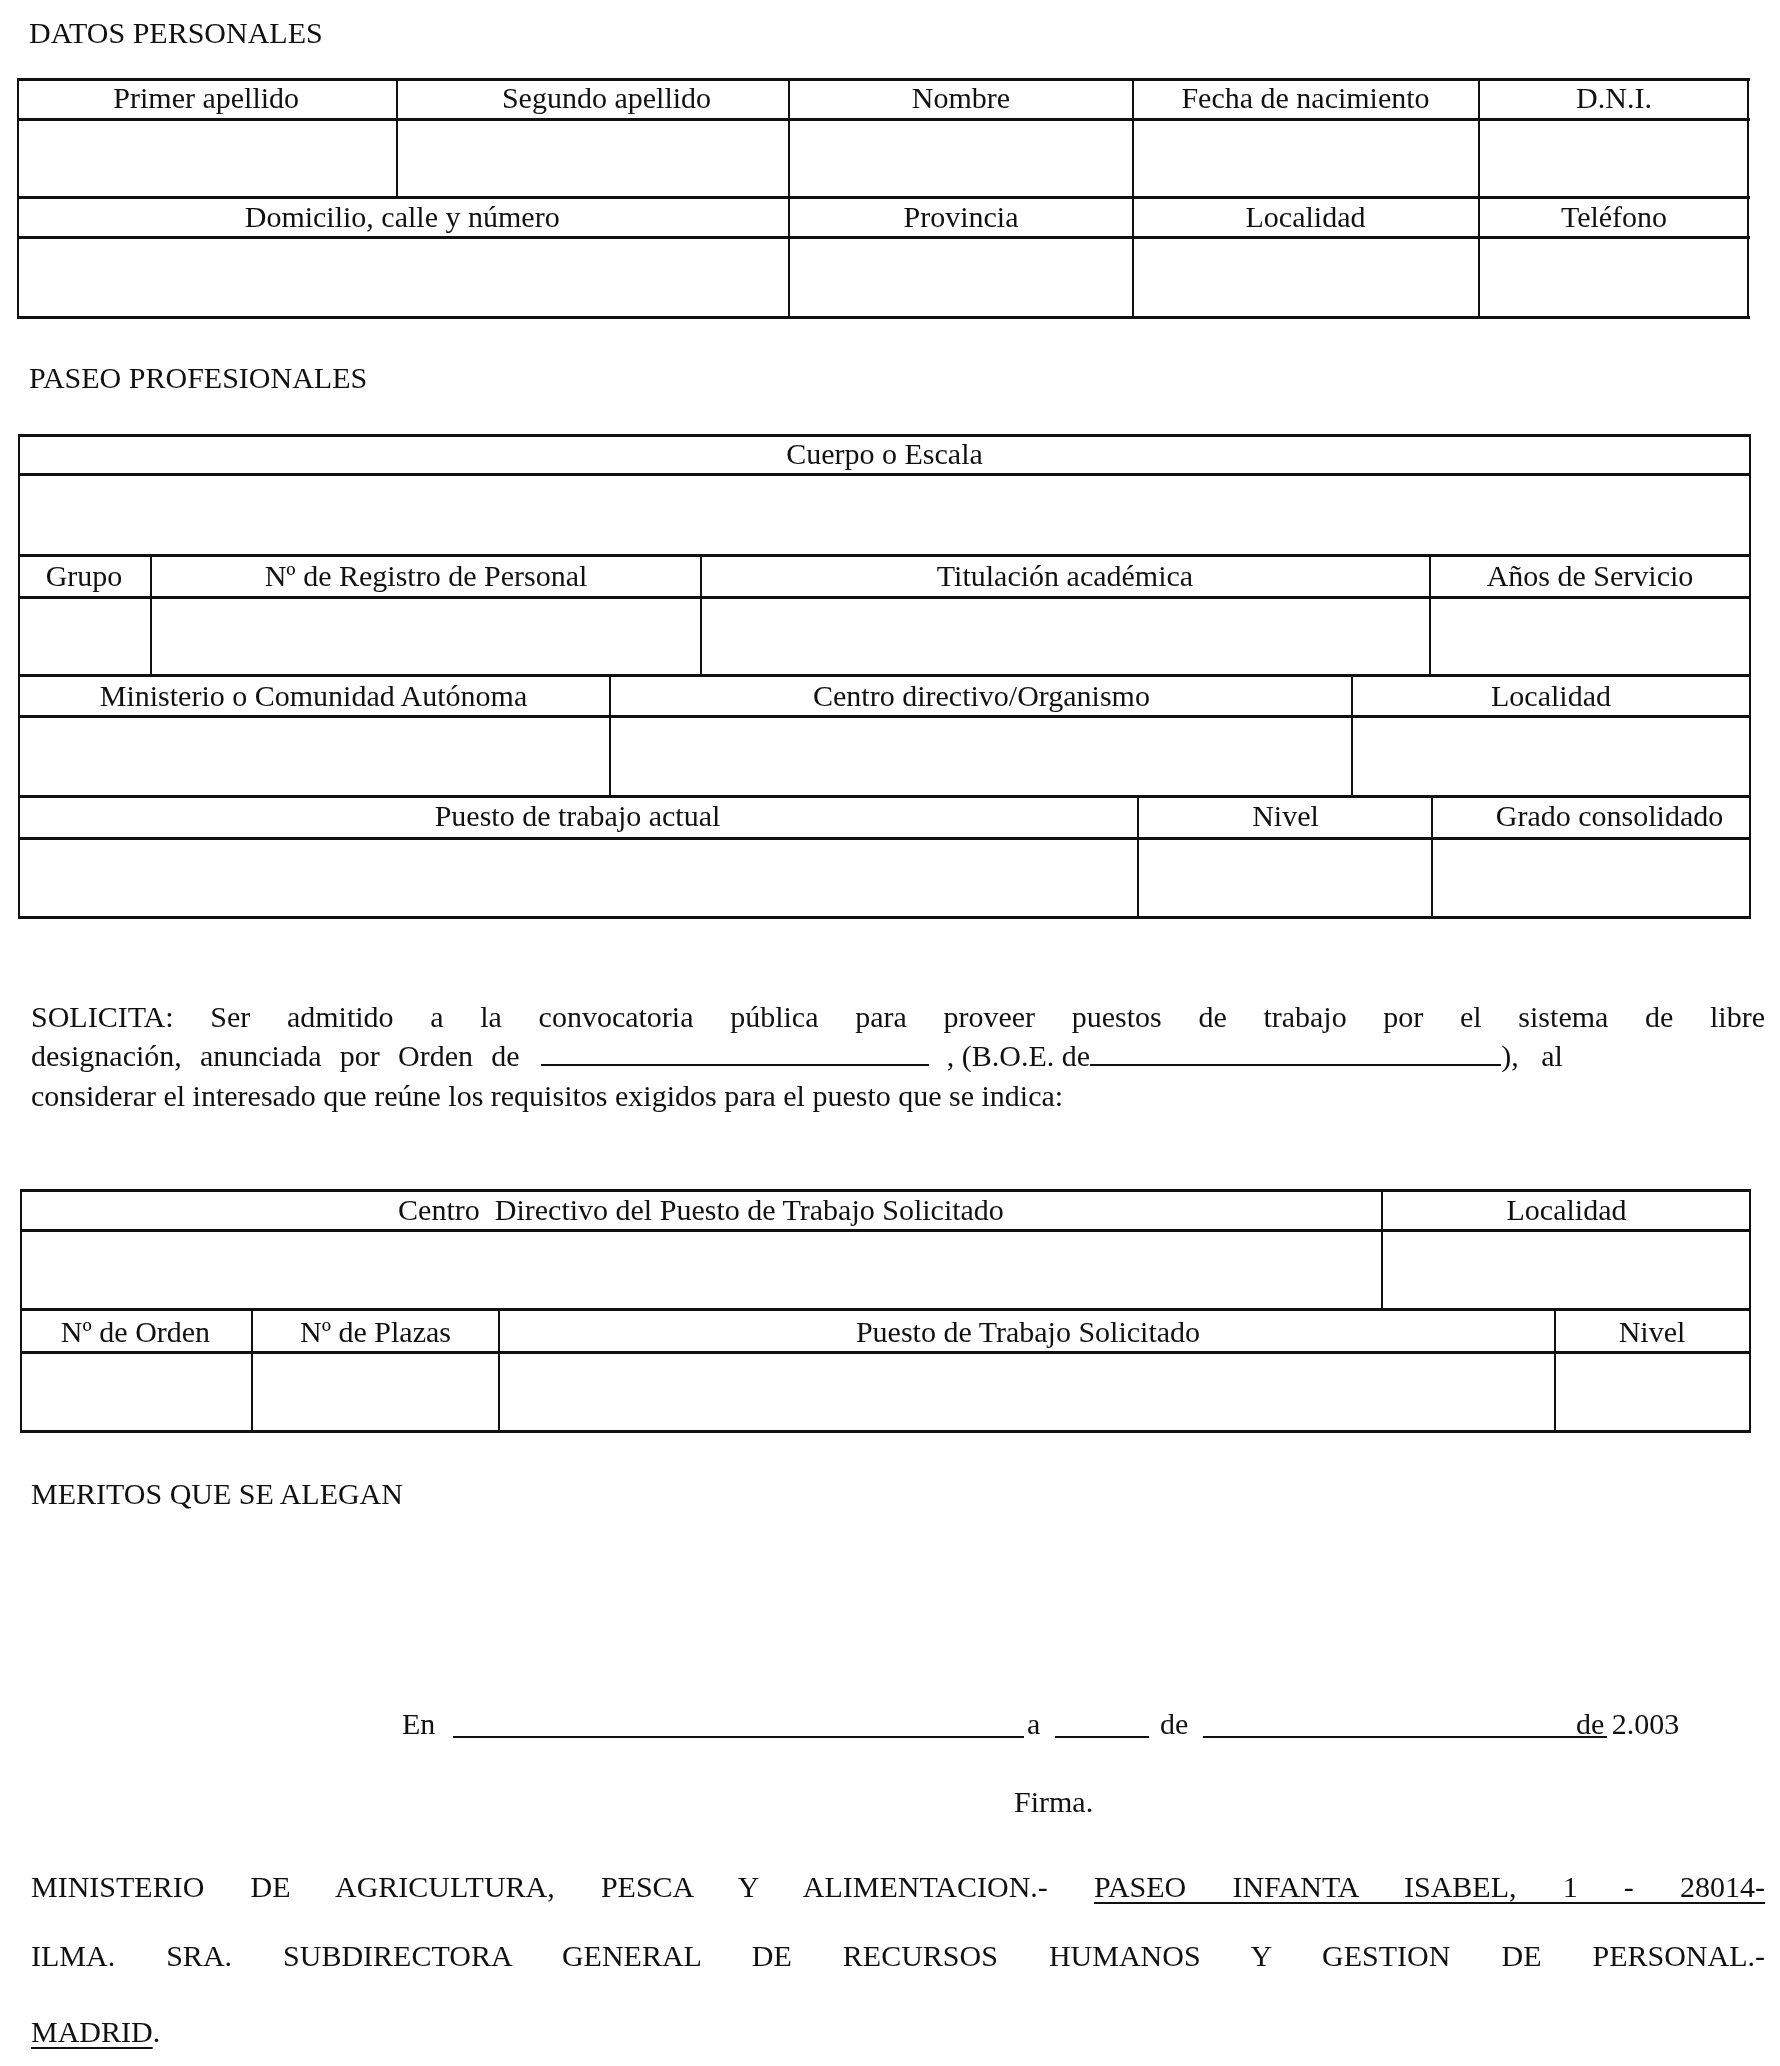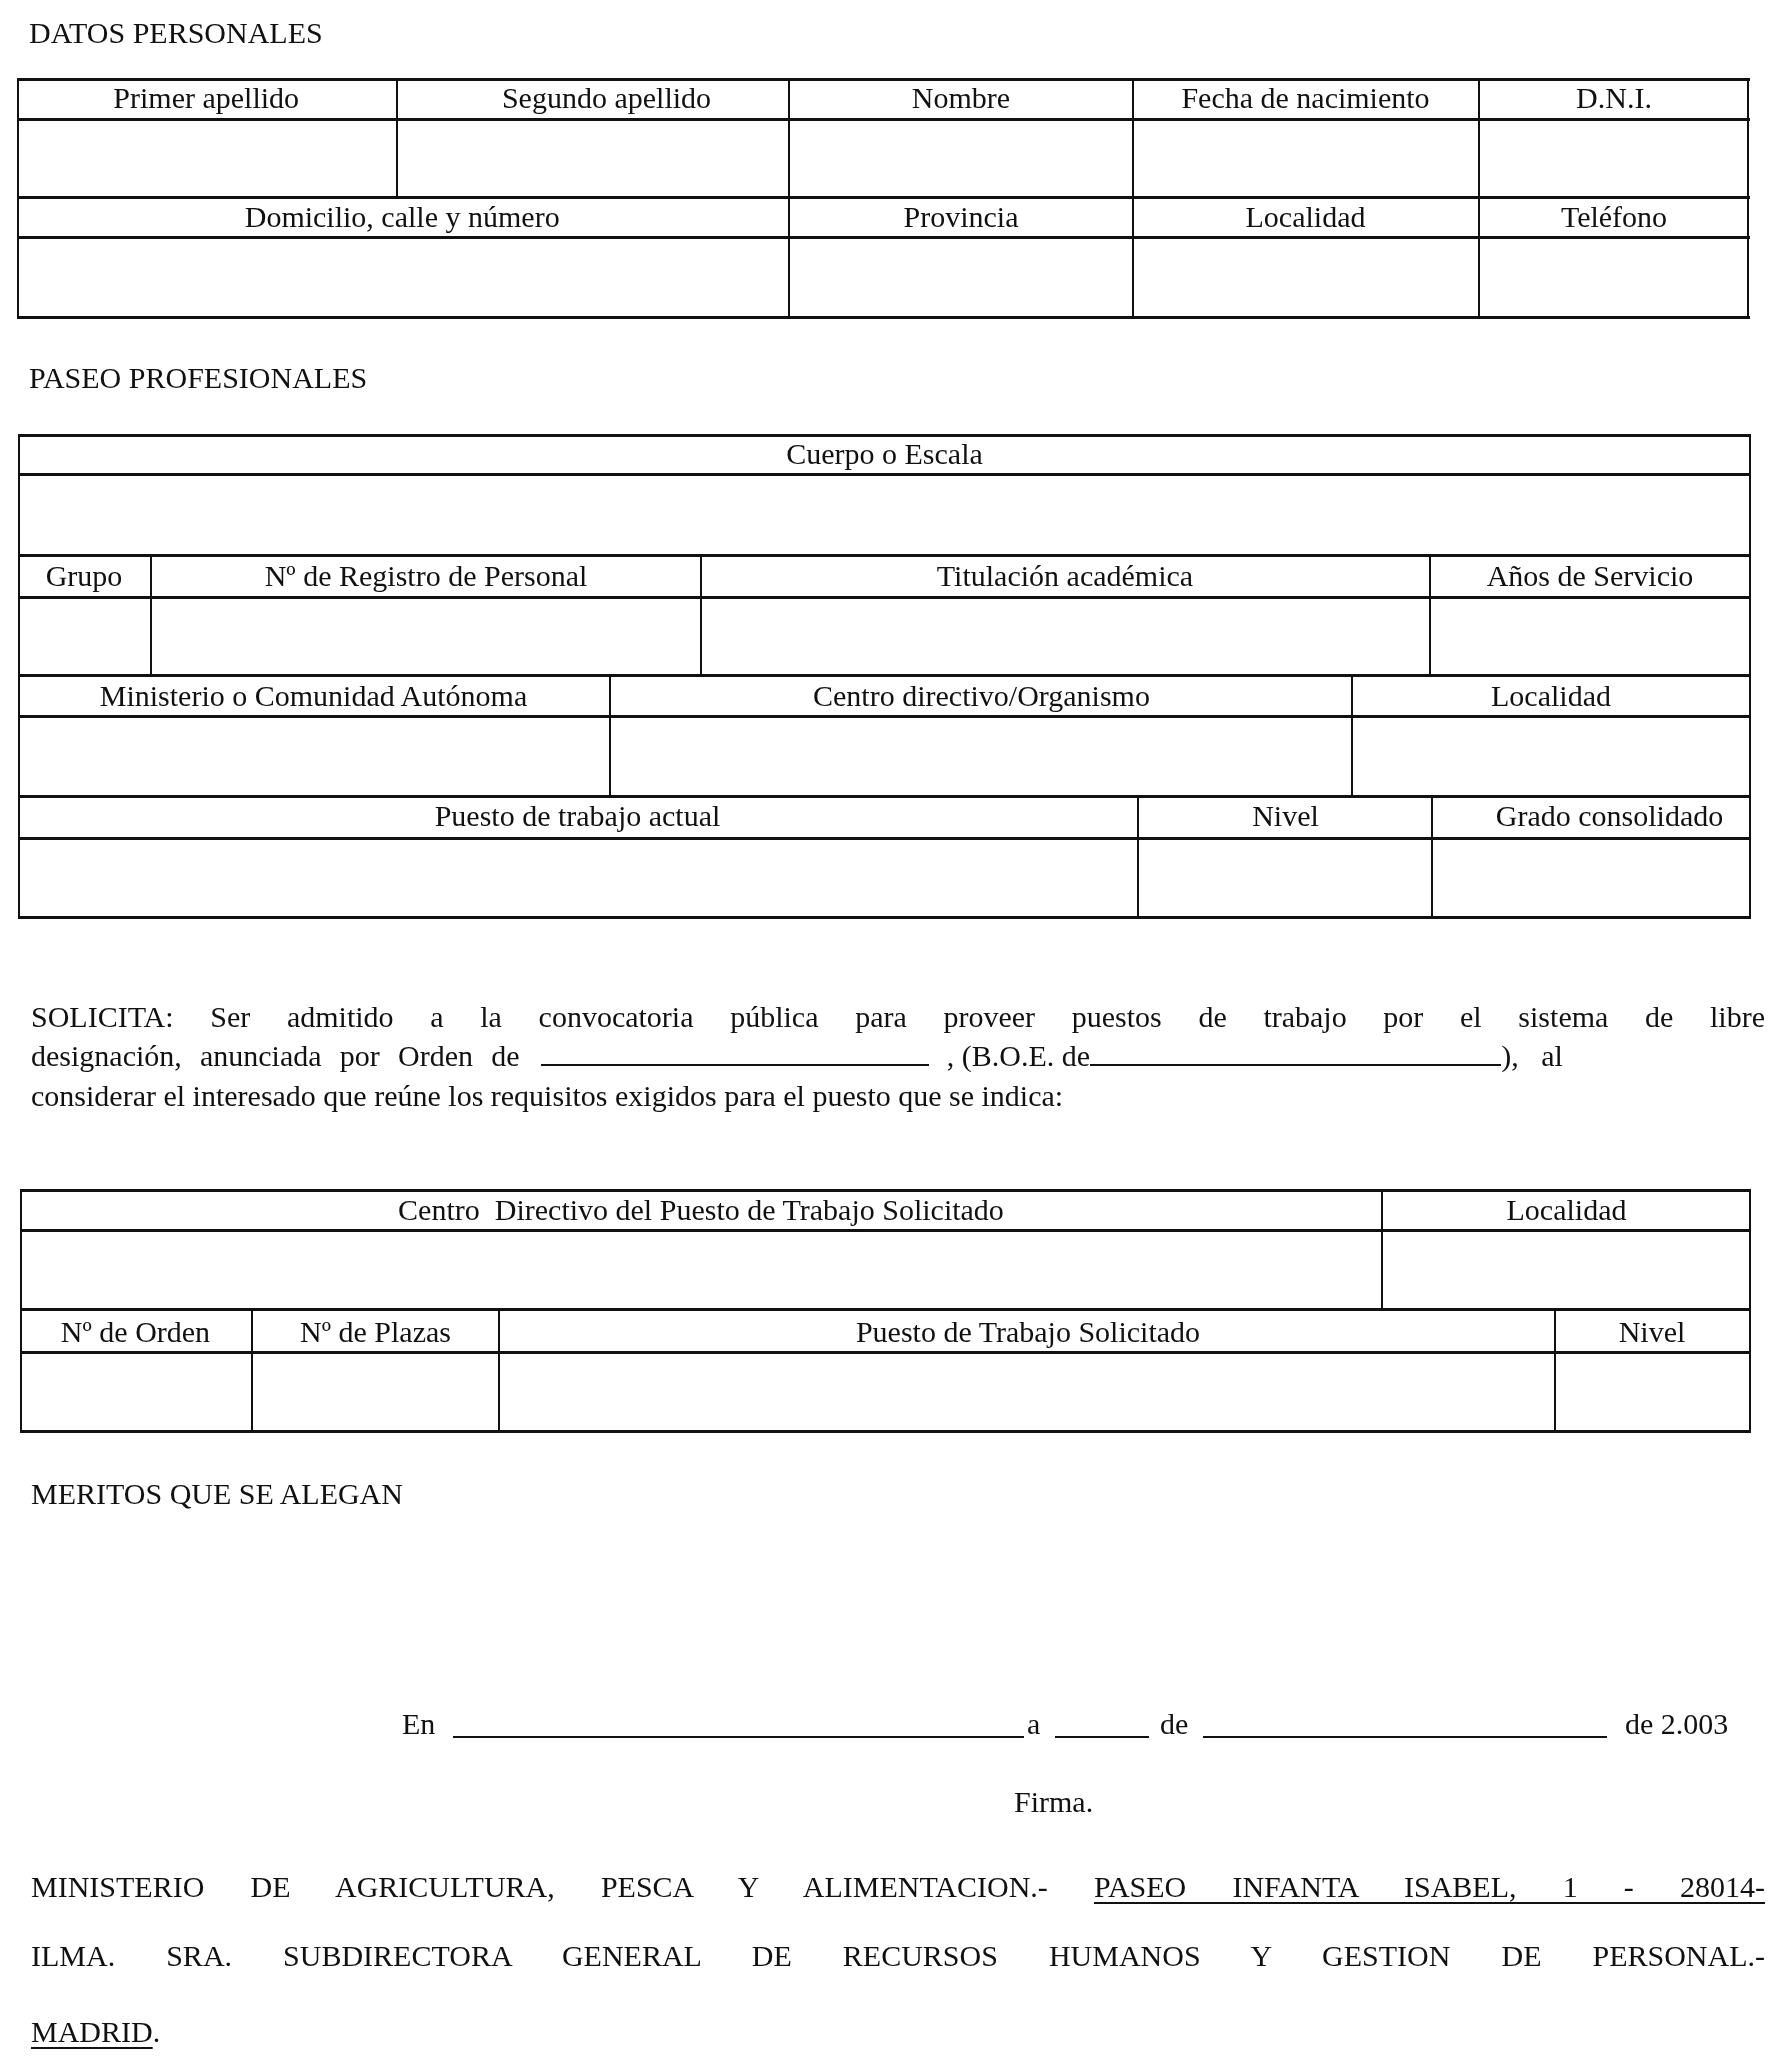--- a/index.html
+++ b/index.html
@@ -150,21 +150,21 @@
 <div class="abs heading" style="left:31px;top:1477px;">MERITOS QUE SE ALEGAN</div>
 <div class="field" style="left:31px;top:1521px;width:1719px;height:167px;"></div>
 
 <div>
   <div class="label" style="left:402px;top:1704px;">En</div>
   <div class="hline" style="left:453px;top:1736px;width:571px;height:2.3px;"></div>
   <div class="label" style="left:1027px;top:1704px;">a</div>
   <div class="hline" style="left:1055px;top:1736px;width:94px;height:2.3px;"></div>
   <div class="label" style="left:1160px;top:1704px;">de</div>
   <div class="hline" style="left:1203px;top:1736px;width:404px;height:2.3px;"></div>
-  <div class="label" style="left:1625px;top:1704px;">de 2.003</div>
+  <div class="label" style="left:1576px;top:1704px;">de 2.003</div>
   <div class="label" style="left:1014px;top:1782px;">Firma.</div>
 </div>
 
 <div>
   <div class="para" style="left:31px;top:1936px;width:1734px;text-align-last:justify;">ILMA. SRA. SUBDIRECTORA GENERAL DE RECURSOS HUMANOS Y GESTION DE PERSONAL.-</div>
   <div class="para" style="left:31px;top:1867px;width:1734px;text-align-last:justify;"><span>MINISTERIO DE AGRICULTURA, PESCA Y ALIMENTACION.- </span><span class="u">PASEO INFANTA ISABEL, 1 - 28014-</span></div>
   <div class="para" style="left:31px;top:2012px;"><span class="u">MADRID</span><span>.</span></div>
 </div>
 
 

